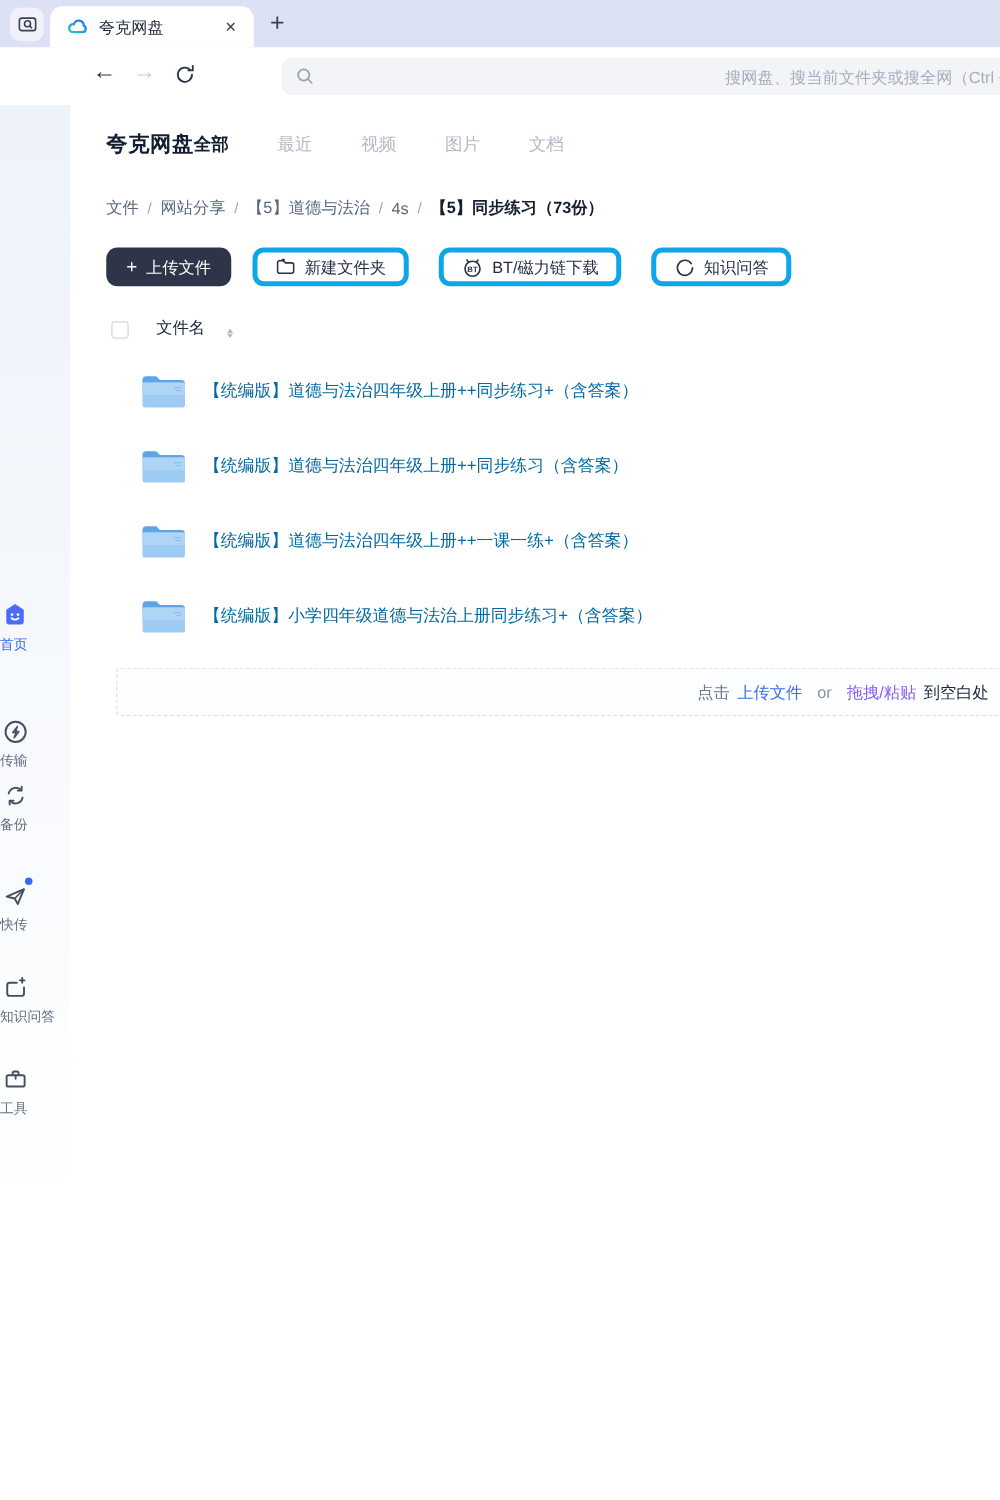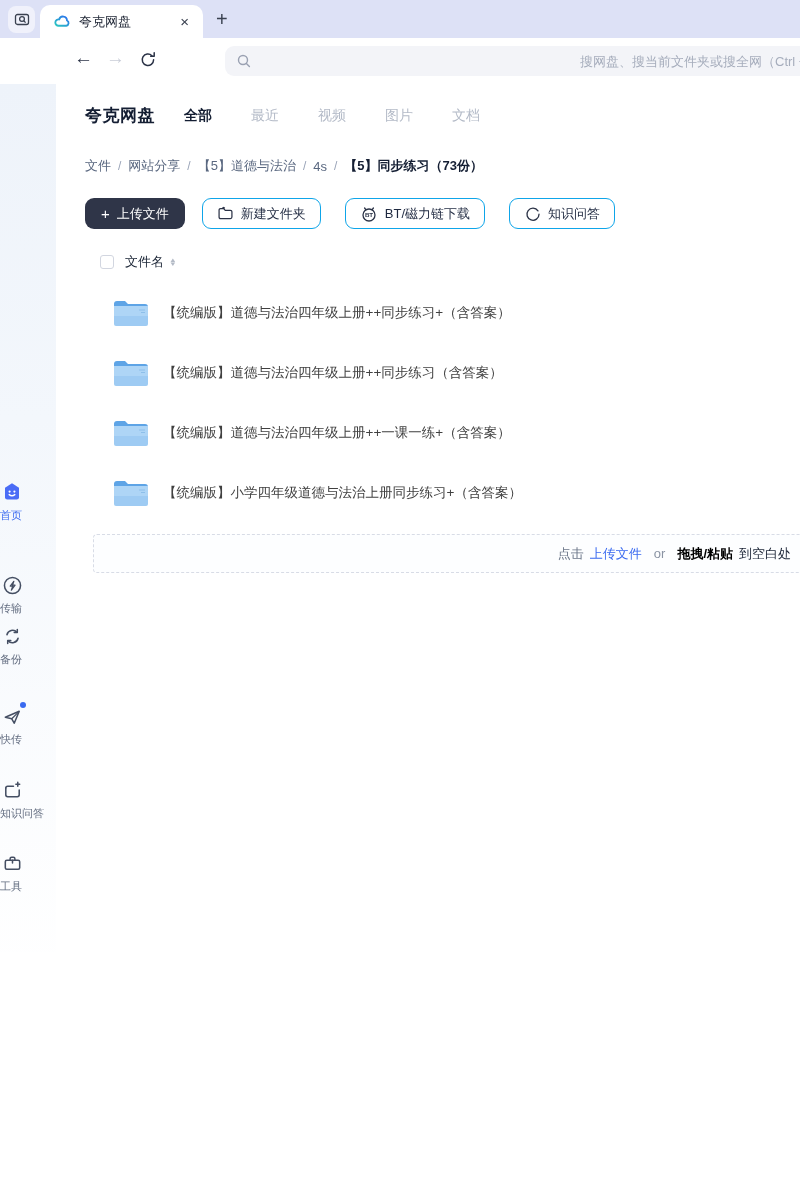--- a/index.html
+++ b/index.html
@@ -49,60 +49,60 @@
   .side-item { position:absolute; left:0; width:56px; display:flex; flex-direction:column; }
   .side-ico { position:relative; width:24px; height:24px; display:flex; align-items:center; justify-content:center; }
   .side-label { margin-top:4px; font-size:11px; color:#636d80; white-space:nowrap; }
   .side-item.active .side-label { color:#3a6af0; }
   .side-dot { position:absolute; right:-2px; top:-2px; width:6px; height:6px; border-radius:50%; background:#3a6af0; }
 
   
   .main { position:absolute; left:85px; top:84px; width:715px; }
   .header-row { position:absolute; left:0; top:20px; display:flex; align-items:center; }
   .app-title { font-size:17px; font-weight:bold; color:#141e33; letter-spacing:.5px; }
-  .tabs { display:flex; margin-left:29px; }
+  .tabs { display:flex; }
   .htab { font-size:14px; color:#b3bac7; margin-right:39px; white-space:nowrap; }
   .htab.active { color:#141e33; font-weight:bold; }
 
   .breadcrumb { position:absolute; left:0; top:73px; display:flex; align-items:center; font-size:13px; white-space:nowrap; }
   .crumb { color:#5a6880; }
   .crumb-sep { color:#9aa4b8; margin:0 7px; font-size:12px; }
   .crumb-current { color:#141e33; font-weight:bold; }
 
   .actions { position:absolute; left:0; top:114px; display:flex; align-items:center; }
   .btn {
     height:31px; display:flex; align-items:center; border-radius:9px; font-size:13px;
     padding:0 14px; white-space:nowrap;
   }
   .btn-dark { background:#2f3548; color:#ffffff; padding:0 16px; margin-right:17px; }
   .btn-dark .plus-glyph { font-size:15px; margin-right:7px; }
-  .btn-light { background:#ffffff; border:1px solid #0ea5e9; color:#1f2940; margin-right:24px; }
+  .btn-light { background:#ffffff; border:4px solid #0ea5e9; color:#1f2940; margin-right:24px; }
   .btn-light .bicon { margin-right:7px; display:flex; align-items:center; }
 
-  .table-head { position:absolute; left:15px; top:169px; display:flex; align-items:center; height:18px; }
+  .table-head { position:absolute; left:4px; top:169px; display:flex; align-items:flex-end; height:18px;gap:11px; }
   .checkbox { width:14px; height:14px; border:1.5px solid #d2d6e0; border-radius:3px; background:#fff; }
   .th-label { margin-left:11px; font-size:13px; color:#1b2536; font-weight:500; }
   .sort-ico { display:flex; flex-direction:column; margin-left:6px; line-height:4px; }
   .sort-ico span { font-size:6px; color:#b3bac6; transform:scaleX(1.3); }
 
   .rows { position:absolute; left:0; top:199px; width:715px; }
   .file-row { height:60px; display:flex; align-items:center; }
   .folder-ico { margin-left:27px; width:38px; height:32px; flex:0 0 auto; }
-  .file-name { margin-left:13px; font-size:13.5px; color:#404040; white-space:nowrap;text-align:right; }
+  .file-name { margin-left:13px; font-size:13.5px; color:#0369a1; white-space:nowrap;text-align:right; }
 
   .dropzone {
     position:absolute; left:8px; top:450px; width:717px; height:39px;
     border:1px dashed #d8dce6; border-radius:4px; background:#fdfeff;
     display:flex; align-items:center; justify-content:flex-end; padding-right:18px;
     font-size:13px; white-space:nowrap;
   }
   .dz-muted { color:#6b7689; }
   .dz-link { color:#3a6af0; margin:0 6px; }
   .dz-or { color:#8a93a3; margin:0 6px; }
-  .dz-bold { color:#000000; font-weight:bold; margin:0 6px; }
+  .dz-bold { color:#8b5cf6; font-weight:normal; margin:0 6px; }
   .dz-target { color:#1c2537; }
 
   
   .stamp { position:absolute; left:403px; top:1010px; width:360px; height:153px; transform:rotate(-1.2deg); }
   .stamp-border { position:absolute; left:0; top:0; right:0; bottom:0; border:11px solid #e25562; border-radius:12px; }
   .stamp-inner {
     position:absolute; left:36px; top:17px; right:11px; bottom:19px; background:#e25562; border-radius:4px;
     display:flex; align-items:center; justify-content:center;
   }
   .stamp-text {

